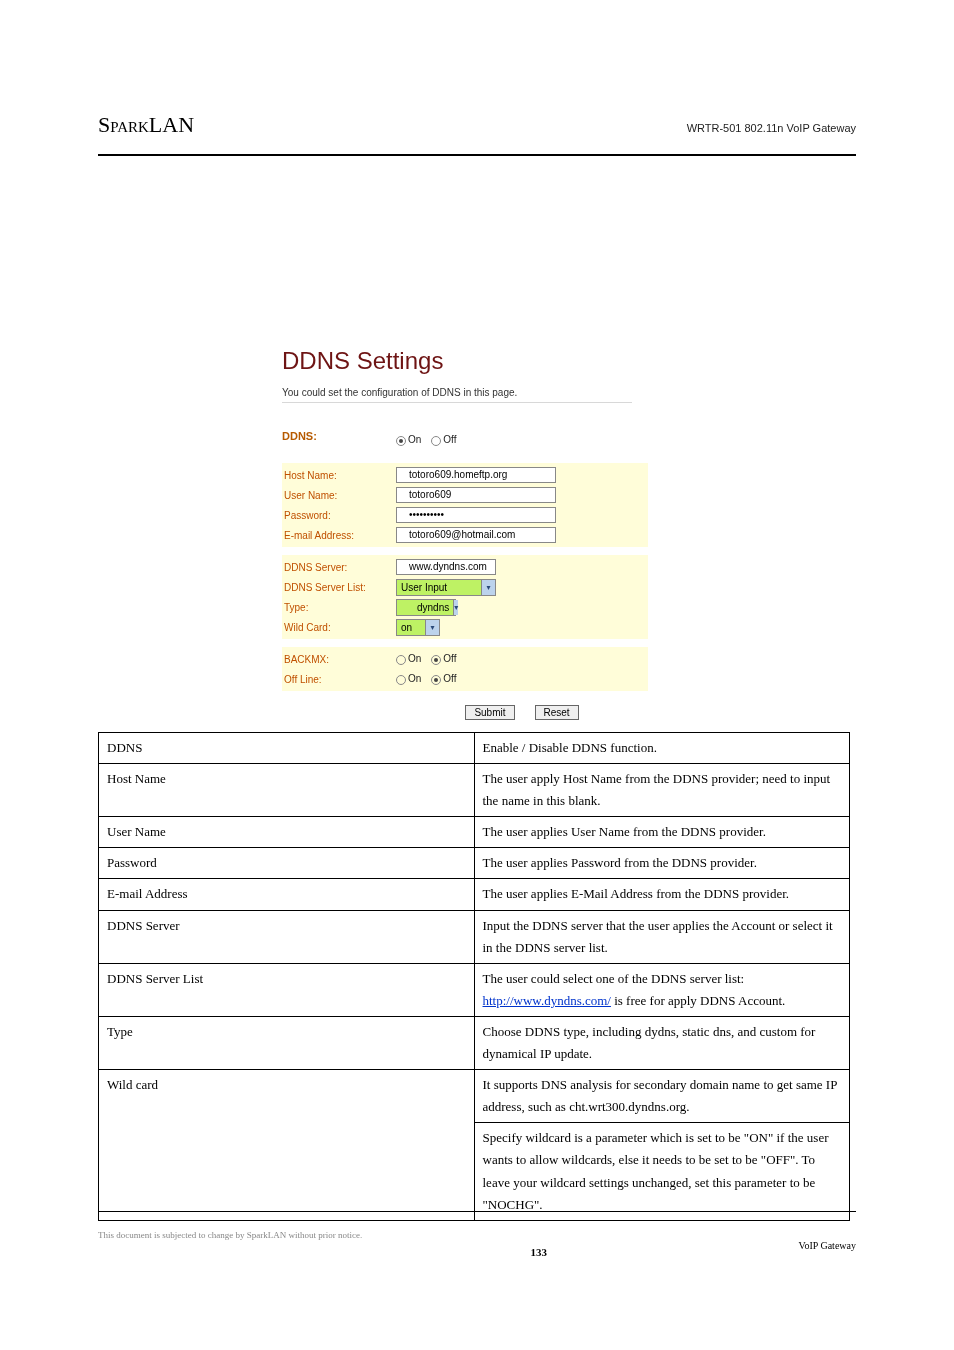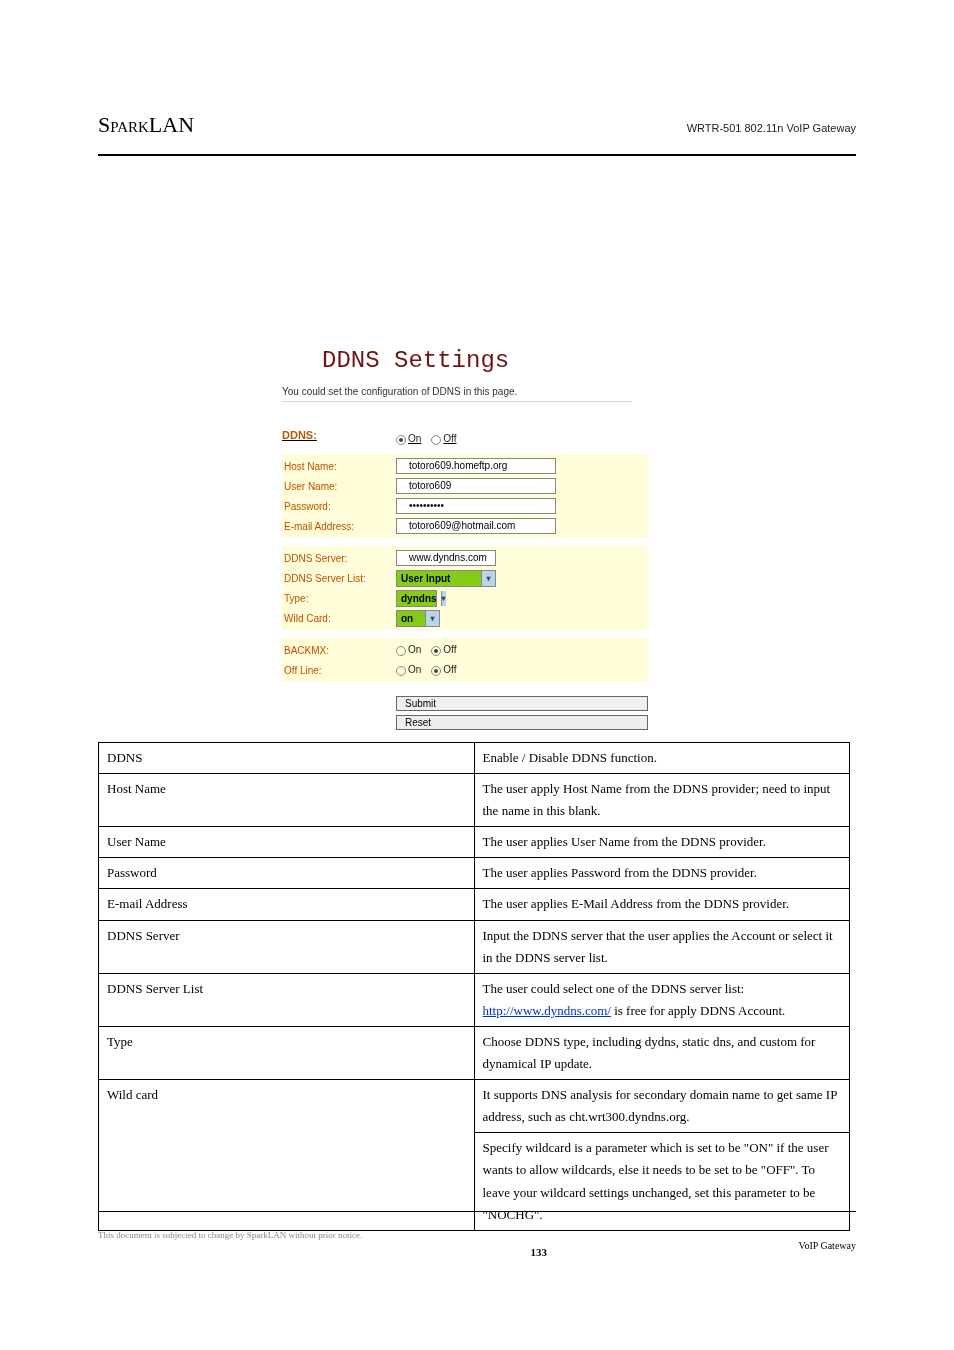--- a/index.html
+++ b/index.html
@@ -34,24 +34,23 @@
     font-size: 11px;
     color: #222;
   }
   .screenshot {
     margin: 190px 0 0 184px;
     width: 380px;
     position: relative;
     font-family: Arial, sans-serif;
   }
   .ss-title {
-    font-family: Liberation Mono, monospace;
+    font-family: Liberation Sans, sans-serif;
     font-size: 24px;
     color: #6e1414;
-    margin-left: 40px;
   }
   .ss-sub {
     font-size: 10px;
     color: #333;
     margin-top: 12px;
     padding-bottom: 4px;
     border-bottom: 1px solid #d8d8d8;
     width: 350px;
   }
   .ss-body { margin-top: 26px; width: 366px; }
@@ -106,47 +105,45 @@
     background: #fff;
     border: 1px solid #888;
     height: 16px;
     line-height: 14px;
     padding: 0 12px;
     width: 160px;
     display: inline-block;
   }
   .sel-in {
     font-size: 10px;
-    background: #84cc16;
+    background: #bef264;
     border: 1px solid #888;
     height: 17px;
     line-height: 15px;
     display: inline-flex;
     align-items: center;
-    font-weight: bold;
   }
   .sel-txt { padding: 0 4px; }
   .sel-btn {
     width: 14px; height: 15px;
     background: #bcd3ec;
     border-left: 1px solid #888;
     display: inline-flex;
     align-items: center;
     justify-content: center;
     color: #2a4a7a;
     font-size: 8px;
   }
   .btn-row {
     display: flex;
-    gap: 4px;
+    gap: 20px;
     justify-content: center;
     margin-top: 14px;
     width: 366px;
     padding-left: 114px;
-    flex-direction: column;
   }
   .btn {
     font-size: 10px;
     font-family: Arial, sans-serif;
     background: #efefef;
     border: 1px solid #666;
     padding: 1px 8px;
     color: #000;
   }
   table.desc {
@@ -194,21 +191,21 @@
   </div>
   <hr class="header-rule">
 
   <div style="color:#fff;font-size:1px;">8.23.4 DDNS settings</div>
 
   <div class="screenshot">
     <div class="ss-title">DDNS Settings</div>
     <div class="ss-sub">You could set the configuration of DDNS in this page.</div>
 
     <div class="ss-body">
-      <div class="ss-row" style="margin-bottom:4px;text-decoration:underline;">
+      <div class="ss-row" style="margin-bottom:12px;">
         <div class="ss-section-head" style="width:114px;">DDNS:</div>
         <div class="ss-on-off">
           <span><span class="radio sel"></span><span>On</span></span>
           <span><span class="radio"></span><span>Off</span></span>
         </div>
       </div>
 
       <div class="peach">
         <div class="ss-row">
           <div class="ss-label">Host Name:</div>
@@ -237,21 +234,21 @@
         </div>
         <div class="ss-row">
           <div class="ss-label">DDNS Server List:</div>
           <div class="sel-in" style="width:100px;">
             <span class="sel-txt" style="flex:1;">User Input</span>
             <span class="sel-btn">▾</span>
           </div>
         </div>
         <div class="ss-row">
           <div class="ss-label">Type:</div>
-          <div class="sel-in" style="width:41px;">
+          <div class="sel-in" style="width:60px;padding-left:16px;">
             <span class="sel-txt" style="flex:1;">dyndns</span>
             <span class="sel-btn">▾</span>
           </div>
         </div>
         <div class="ss-row">
           <div class="ss-label">Wild Card:</div>
           <div class="sel-in" style="width:44px;">
             <span class="sel-txt" style="flex:1;">on</span>
             <span class="sel-btn">▾</span>
           </div>

